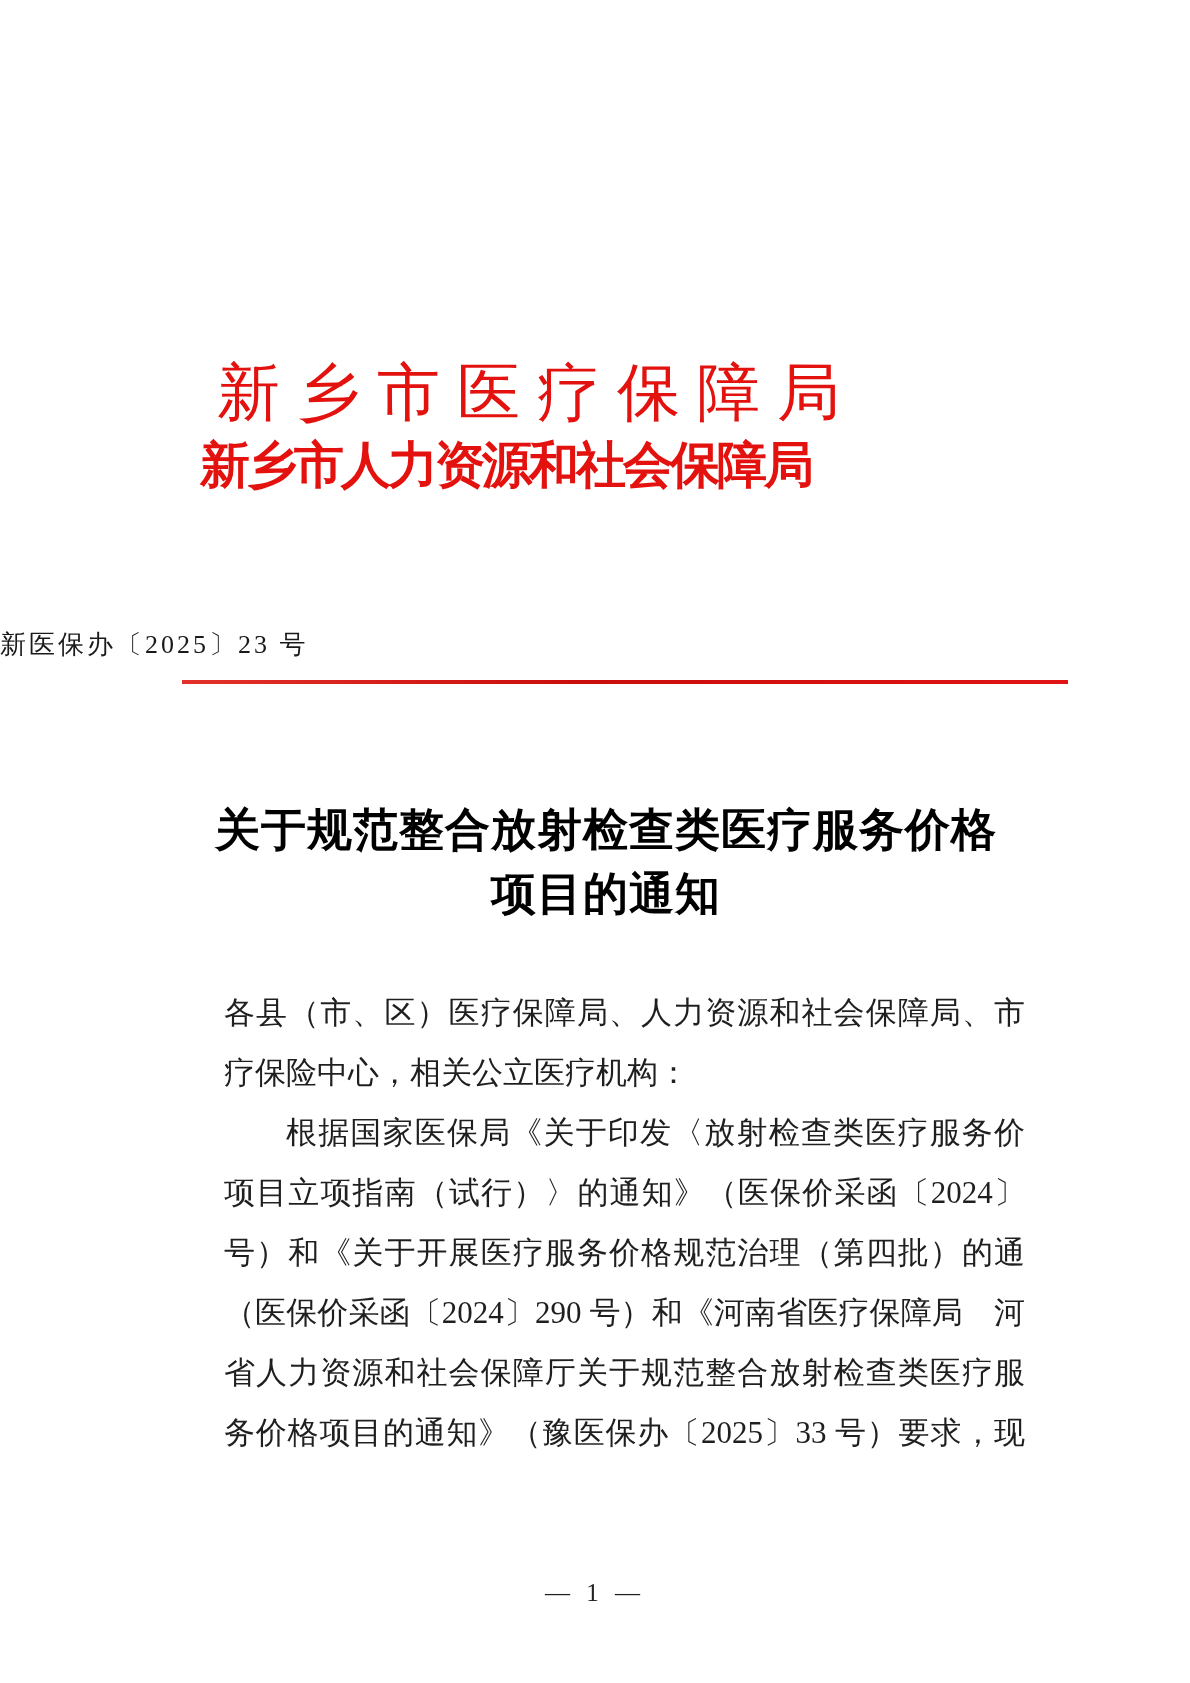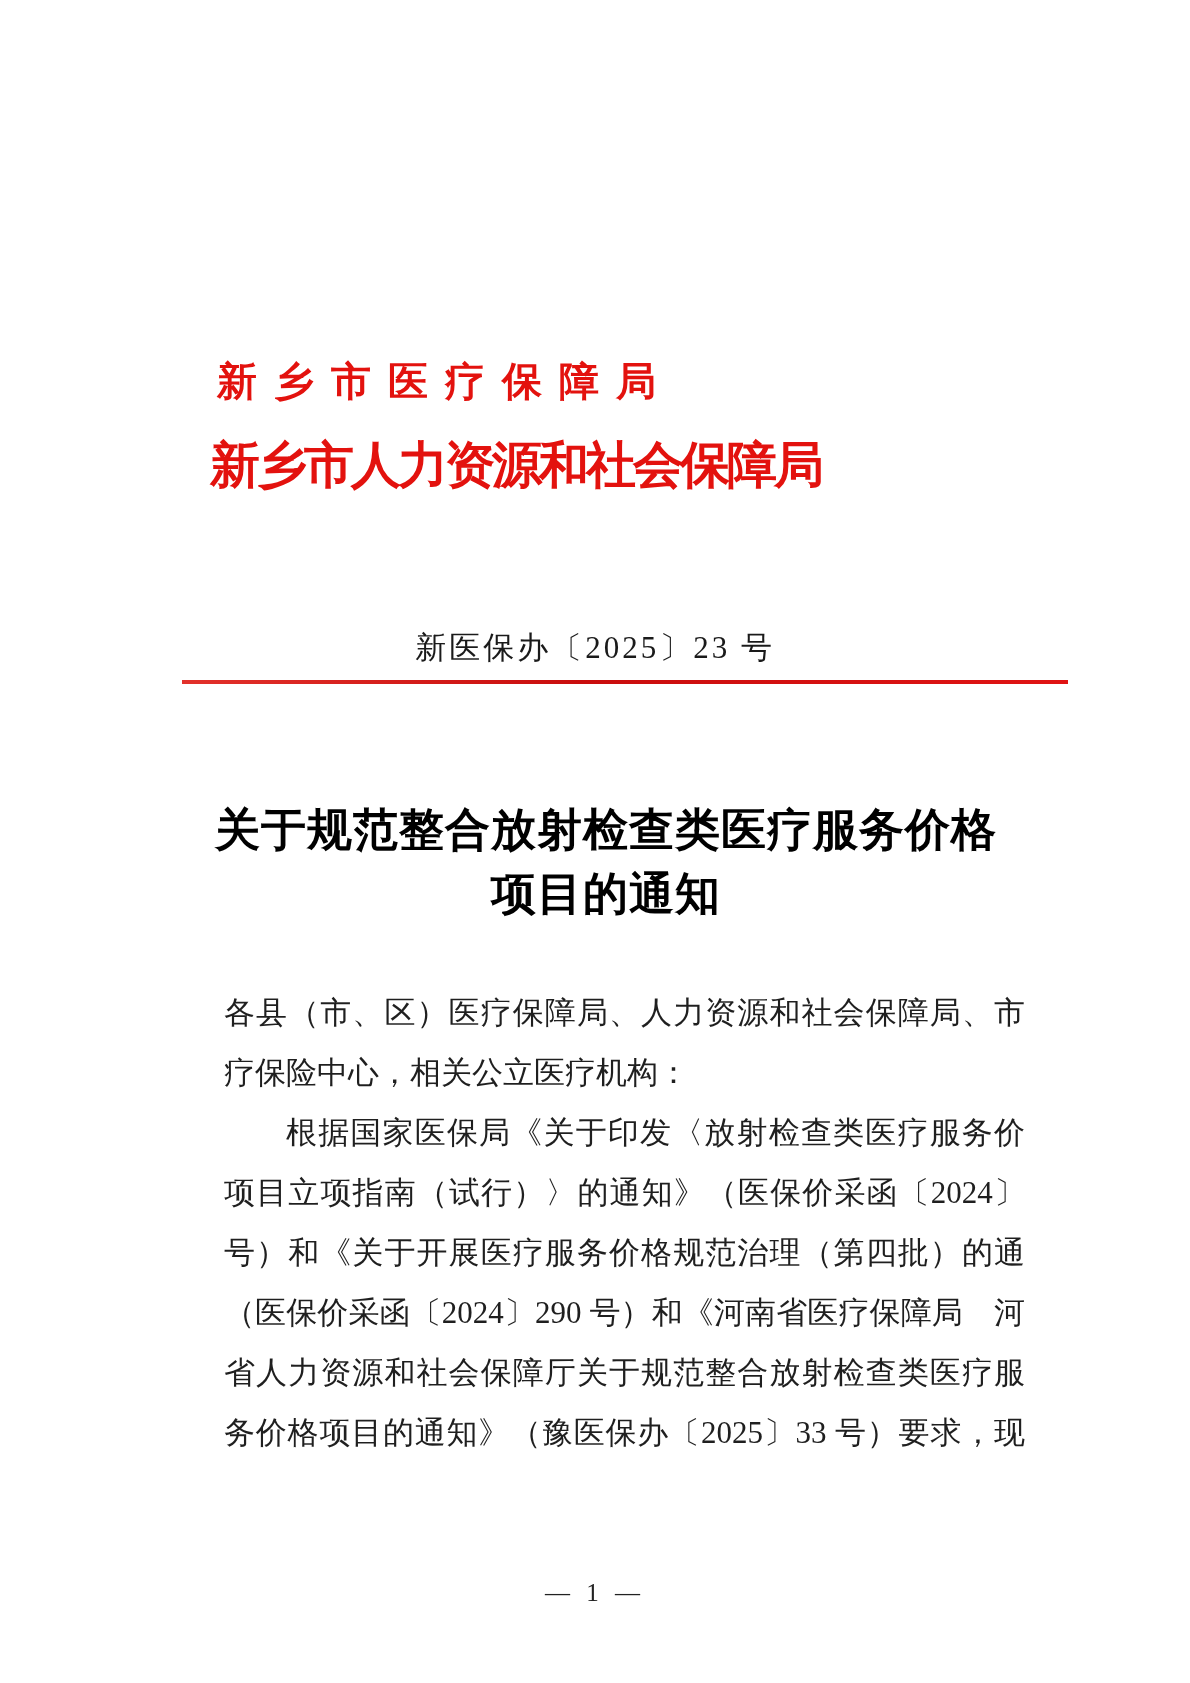--- a/index.html
+++ b/index.html
@@ -10,51 +10,50 @@
     background: #ffffff;
     overflow: hidden;
     font-family: "Liberation Serif", "DejaVu Serif", serif;
     color: #1b1b1b;
   }
 
   
   .org-line1 {
     position: absolute;
     left: 217px; top: 362px;
-    font-size: 40px; line-height: 1;
-    font-weight: bold;
+    font-size: 63px; line-height: 1;
+    font-weight: normal;
     color: #e3120e;
     letter-spacing: 17px;
     white-space: nowrap;
   }
   .org-line2 {
     position: absolute;
-    left: 210px; top: 440px;
+    left: 200px; top: 440px;
     font-size: 50px; line-height: 1;
     font-weight: bold;
     color: #e3120e;
     letter-spacing: -3px;
     white-space: nowrap;
   }
   .doc-type {
     position: absolute;
     left: 850px; top: 380px;
     font-size: 105px; line-height: 1;
     font-weight: 900;
     color: #e3120e;
     letter-spacing: -6px;
     white-space: nowrap;
   }
 
   
   .doc-number {
     position: absolute;
     left: 0; top: 631px; width: 100%;
-    text-align: center;
-    font-size: 31px; line-height: 1.1;
+    font-size: 26px; line-height: 1.1;
     color: #1a1a1a;
     letter-spacing: 3px;
   }
 
   
   .red-rule {
     position: absolute;
     left: 182px; top: 680px;
     width: 886px; height: 4px;
     background: linear-gradient(90deg, #e2312b, #c90d0d 45%, #e01414);

